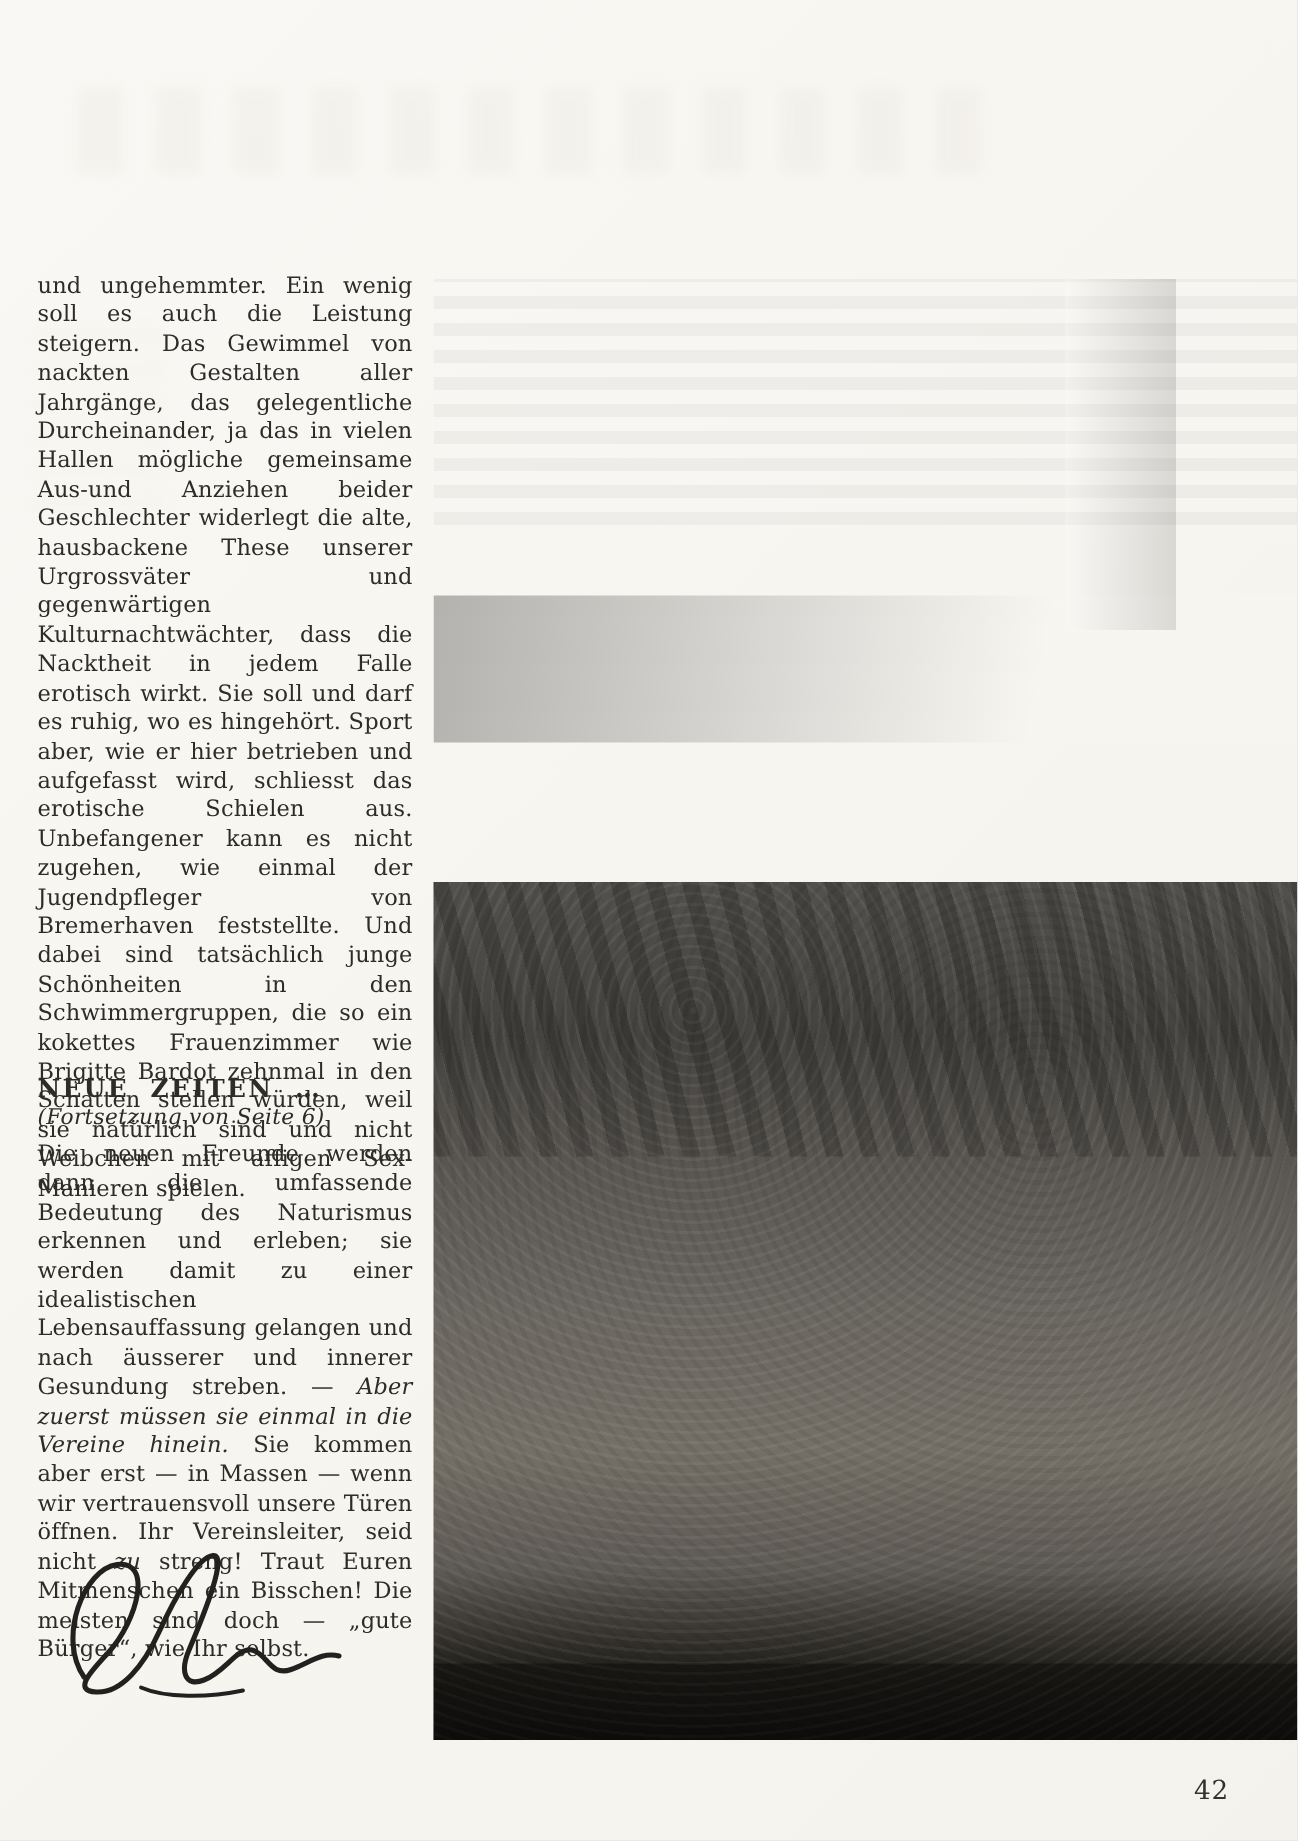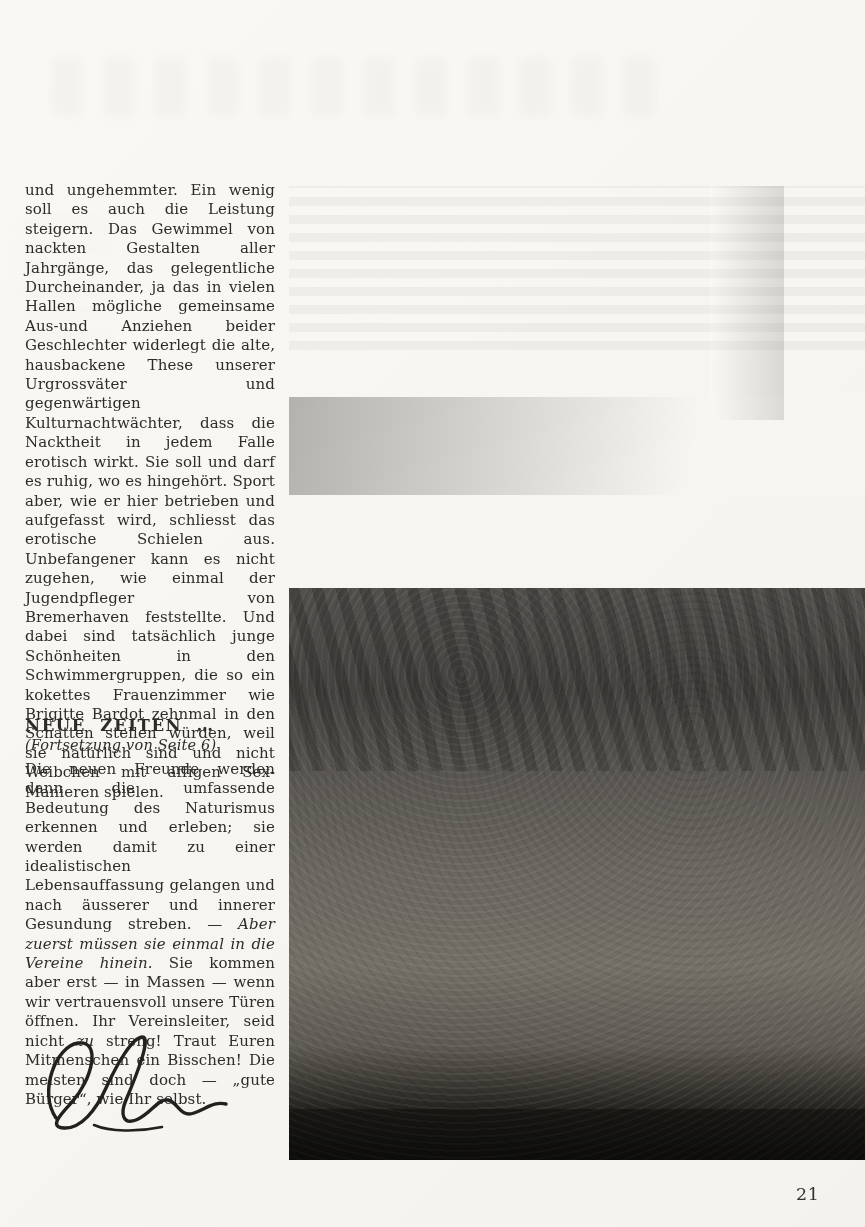--- a/index.html
+++ b/index.html
@@ -112,15 +112,15 @@
     <div class="tone t-wall"></div>
     <div class="tone t-column"></div>
     <div class="tone t-deck"></div>
   </div>
 
   <div class="photo photo-bottom">
     <div class="tone t-canopy"></div>
     <div class="tone t-bench"></div>
   </div>
 
-  <div class="pageno">21</div>
+  <div class="pageno">42</div>
 
 </div>
 
 </body></html>

